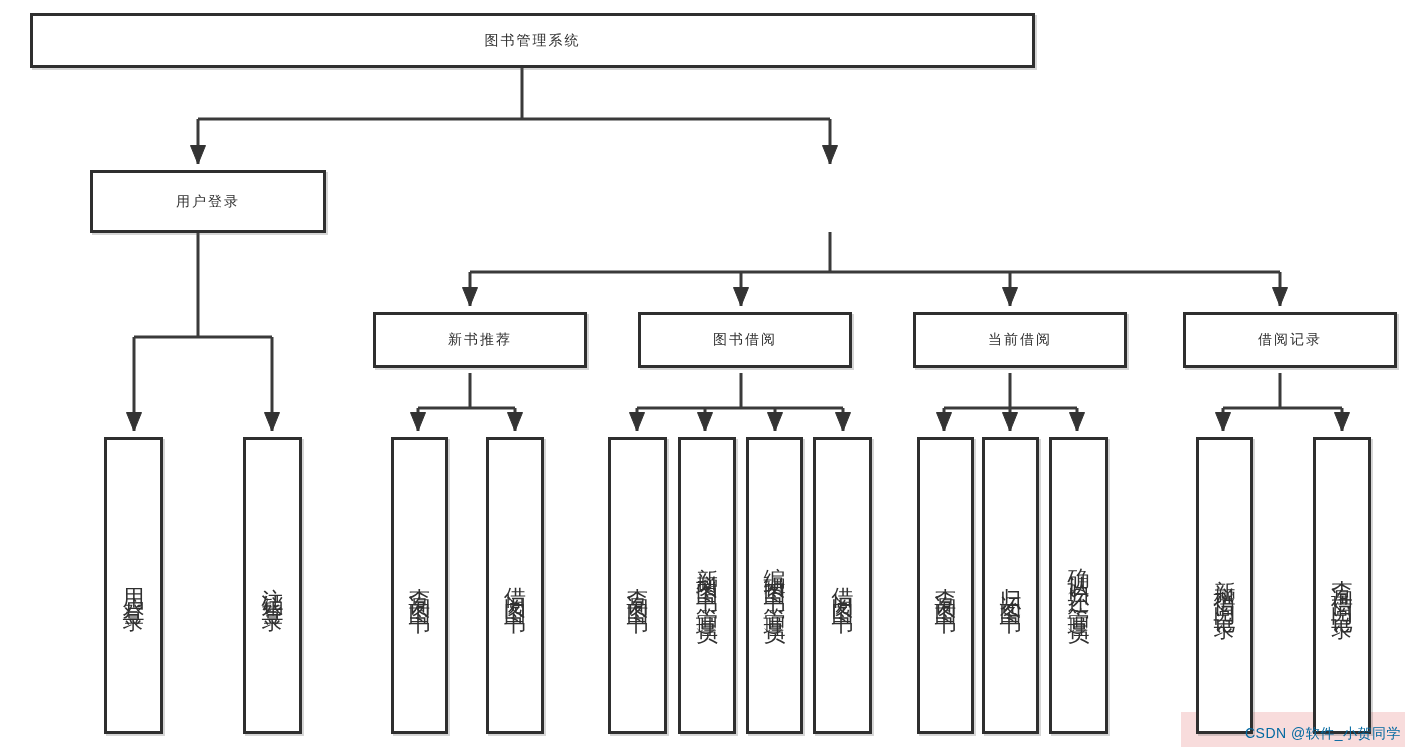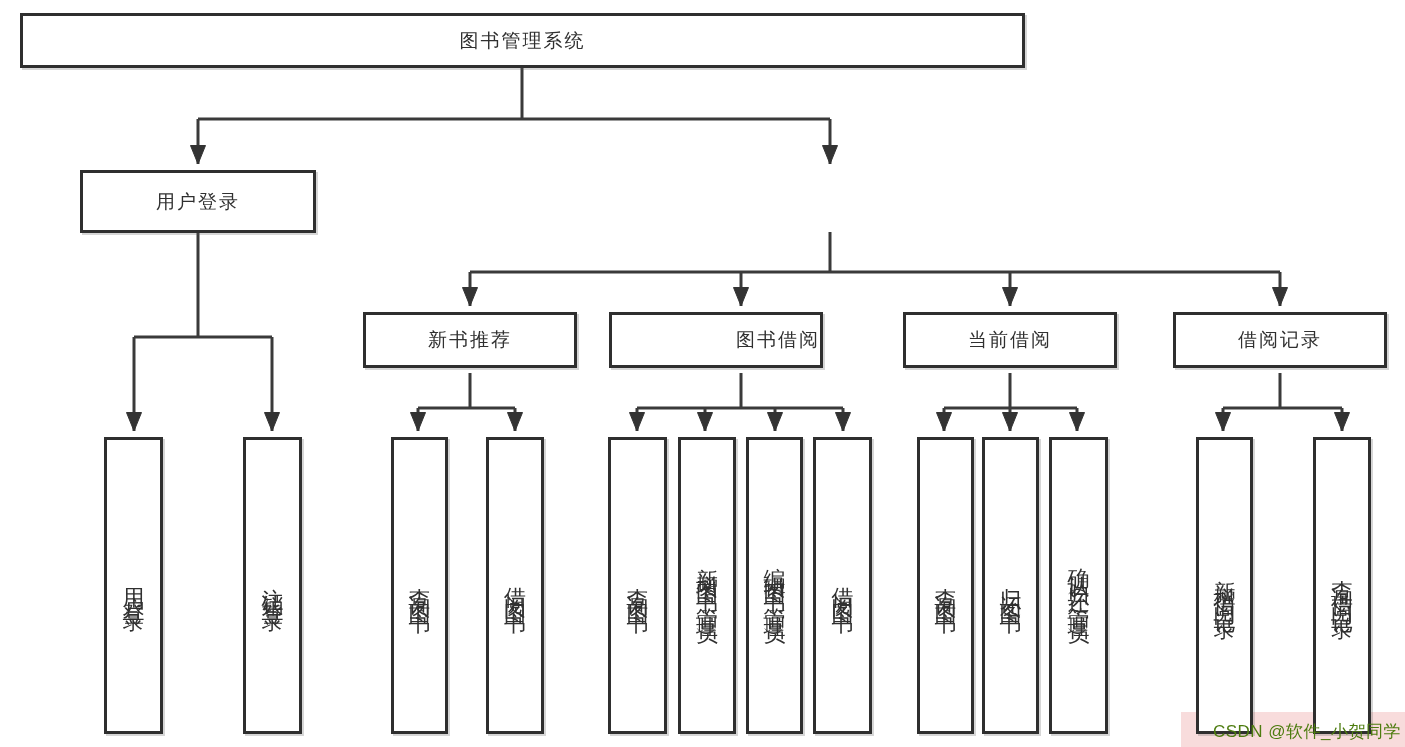--- a/index.html
+++ b/index.html
@@ -30,23 +30,24 @@
     background: #ffffff;
     border: 3px solid #2f2f2f;
     box-shadow: 2px 2px 0 rgba(90,90,90,0.25);
     display: flex;
     align-items: center;
     justify-content: center;
     z-index: 2;
     color: #303030;
   }
   .h-node {
-    font-size: 19px;
+    font-size: 14px;
     letter-spacing: 2px;
     white-space: nowrap;
+    margin-left: 10px;
   }
   .root-node   { left: 20px;  top: 13px;  width: 1005px; height: 55px; }
   .l2-node     { top: 170px;  height: 63px; width: 236px; }
   .l3-node     { top: 312px;  height: 56px; width: 214px; }
   .leaf {
     top: 437px;
     height: 297px;
     font-size: 22px;
   }
   .leaf span {
@@ -61,22 +62,22 @@
     bottom: 0;
     width: 224px;
     height: 35px;
     background: #f8dcdc;
     z-index: 0;
   }
   .watermark {
     position: absolute;
     right: 4px;
     bottom: 4px;
-    font-size: 17px;
-    color: #4d7c0f;
+    font-size: 14px;
+    color: #0369a1;
     letter-spacing: 0.5px;
     z-index: 5;
     white-space: nowrap;
   }
 </style>
 </head>
 <body>
 
 <div class="canvas">
 
@@ -129,21 +130,21 @@
     <span>图书管理系统</span>
   </div>
 
   <div class="node h-node l2-node" style="left:80px;">
     <span>用户登录</span>
   </div>
 
   <div class="node h-node l3-node" style="left:363px;">
     <span>新书推荐</span>
   </div>
-  <div class="node h-node l3-node" style="left:609px;justify-content:flex-end;">
+  <div class="node h-node l3-node" style="left:628px;">
     <span>图书借阅</span>
   </div>
   <div class="node h-node l3-node" style="left:903px;align-items:center;">
     <span>当前借阅</span>
   </div>
   <div class="node h-node l3-node" style="left:1173px;">
     <span>借阅记录</span>
   </div>
 
   <div class="node leaf" style="left:104px;width:59px;">

